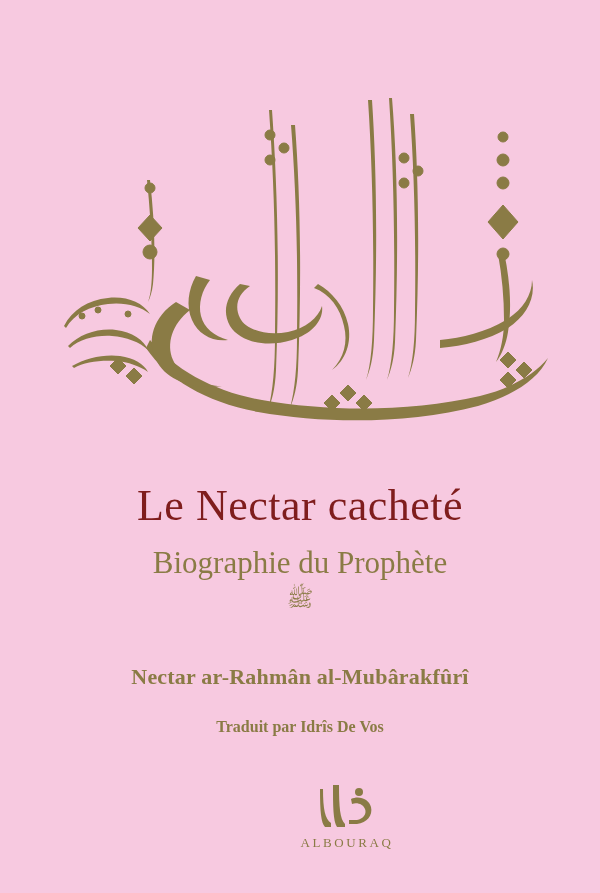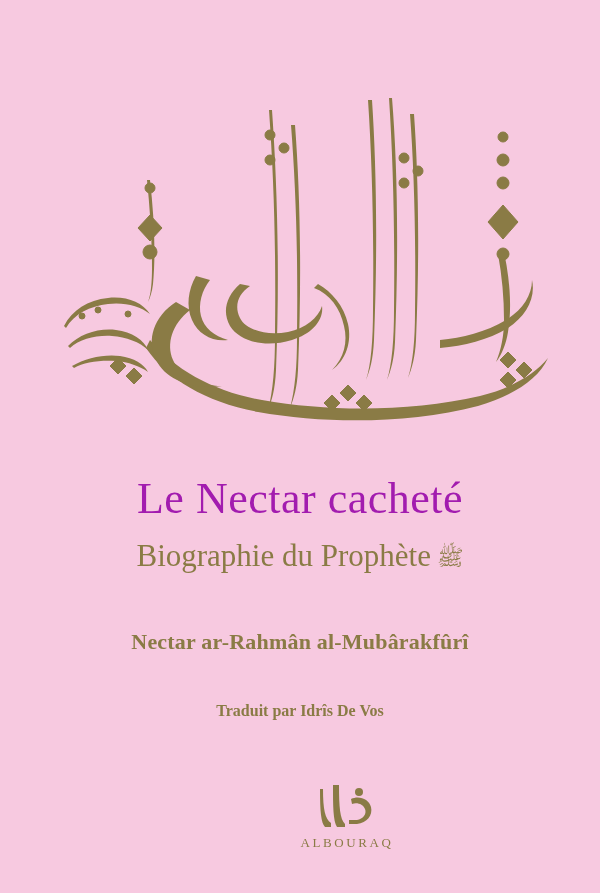--- a/index.html
+++ b/index.html
@@ -39,32 +39,33 @@
   .title-block {
     position: absolute;
     top: 470px;
     left: 0;
     width: 600px;
     text-align: center;
   }
   .main-title {
     font-family: "Liberation Serif", serif;
     font-size: 44px;
-    color: #a21caf;
+    color: #7f1d1d;
     letter-spacing: 0.5px;
     line-height: 1.15;
-    margin: 4px;
+    margin: 11px;
     font-weight: normal;
   }
   .subtitle-row {
     margin-top: 14px;
     display: flex;
     align-items: center;
     justify-content: center;
     gap: 6px;
+    flex-direction: column;
   }
   .subtitle {
     font-family: "Liberation Serif", serif;
     font-size: 31px;
     color: #8a7b45;
     font-weight: normal;
     margin: 0;
     line-height: 1.1;
   }
   .salawat-glyph {
@@ -76,21 +77,21 @@
   }
   .author {
     margin-top: 56px;
     font-family: "Liberation Serif", serif;
     font-size: 22px;
     font-weight: bold;
     color: #8a7b45;
     letter-spacing: 0.2px;
   }
   .translator {
-    margin-top: 47px;
+    margin-top: 28px;
     font-family: "Liberation Serif", serif;
     font-size: 16px;
     font-weight: bold;
     color: #8a7b45;
   }
 
   
   .publisher {
     position: absolute;
     bottom: 42px;

